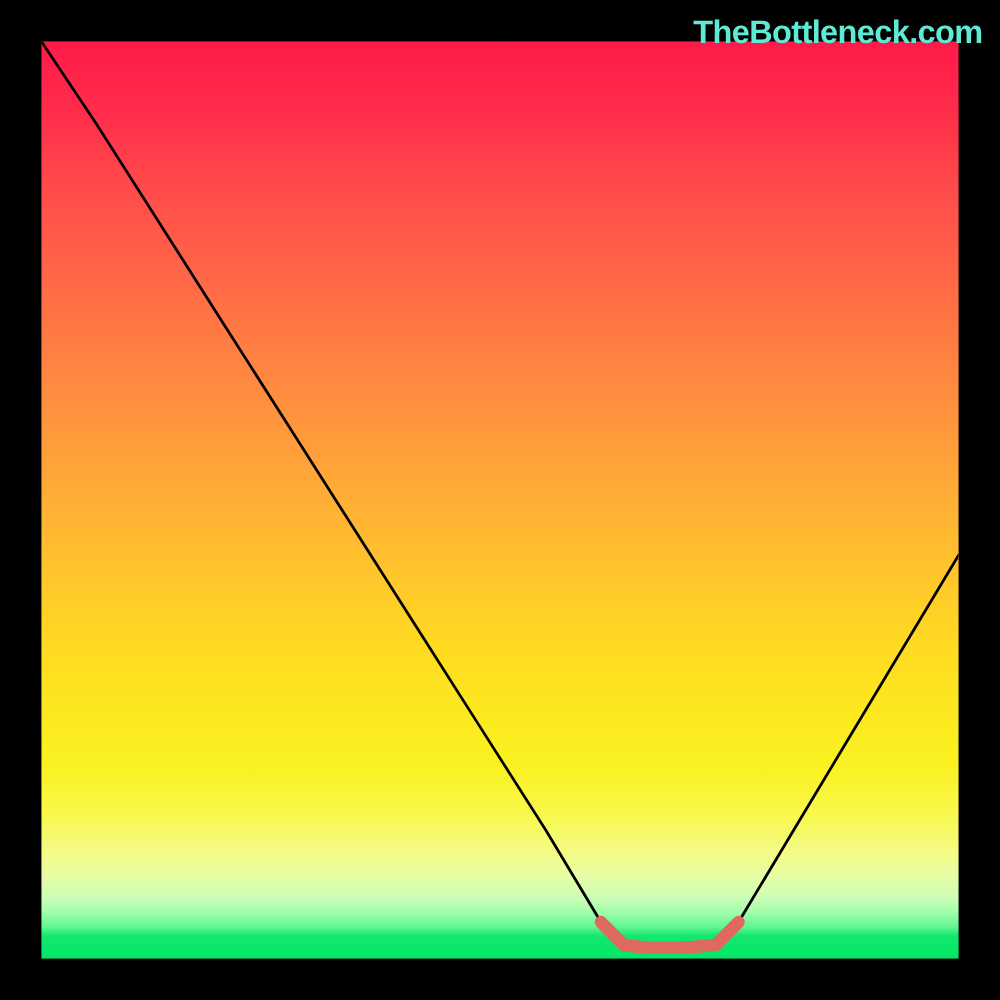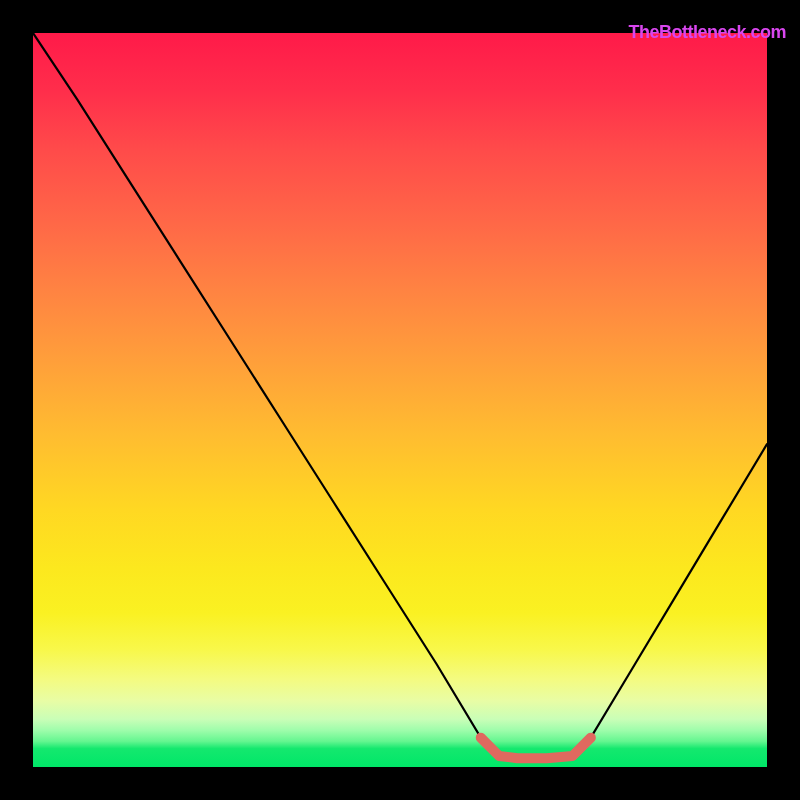--- a/index.html
+++ b/index.html
@@ -6,25 +6,25 @@
     margin: 0;
     padding: 0;
     width: 800px;
     height: 800px;
     background: #000;
     position: relative;
     font-family: Arial, sans-serif;
   }
   .watermark {
     position: absolute;
-    top: 22px;
+    top: 10px;
     right: 14px;
-    font-size: 18px;
+    font-size: 26px;
     font-weight: bold;
-    color: #d946ef;
+    color: #5eead4;
     z-index: 10;
     letter-spacing: -0.5px;
   }
   .plot-area {
     position: absolute;
     left: 33px;
     top: 33px;
     width: 734px;
     height: 734px;
     overflow: hidden;

